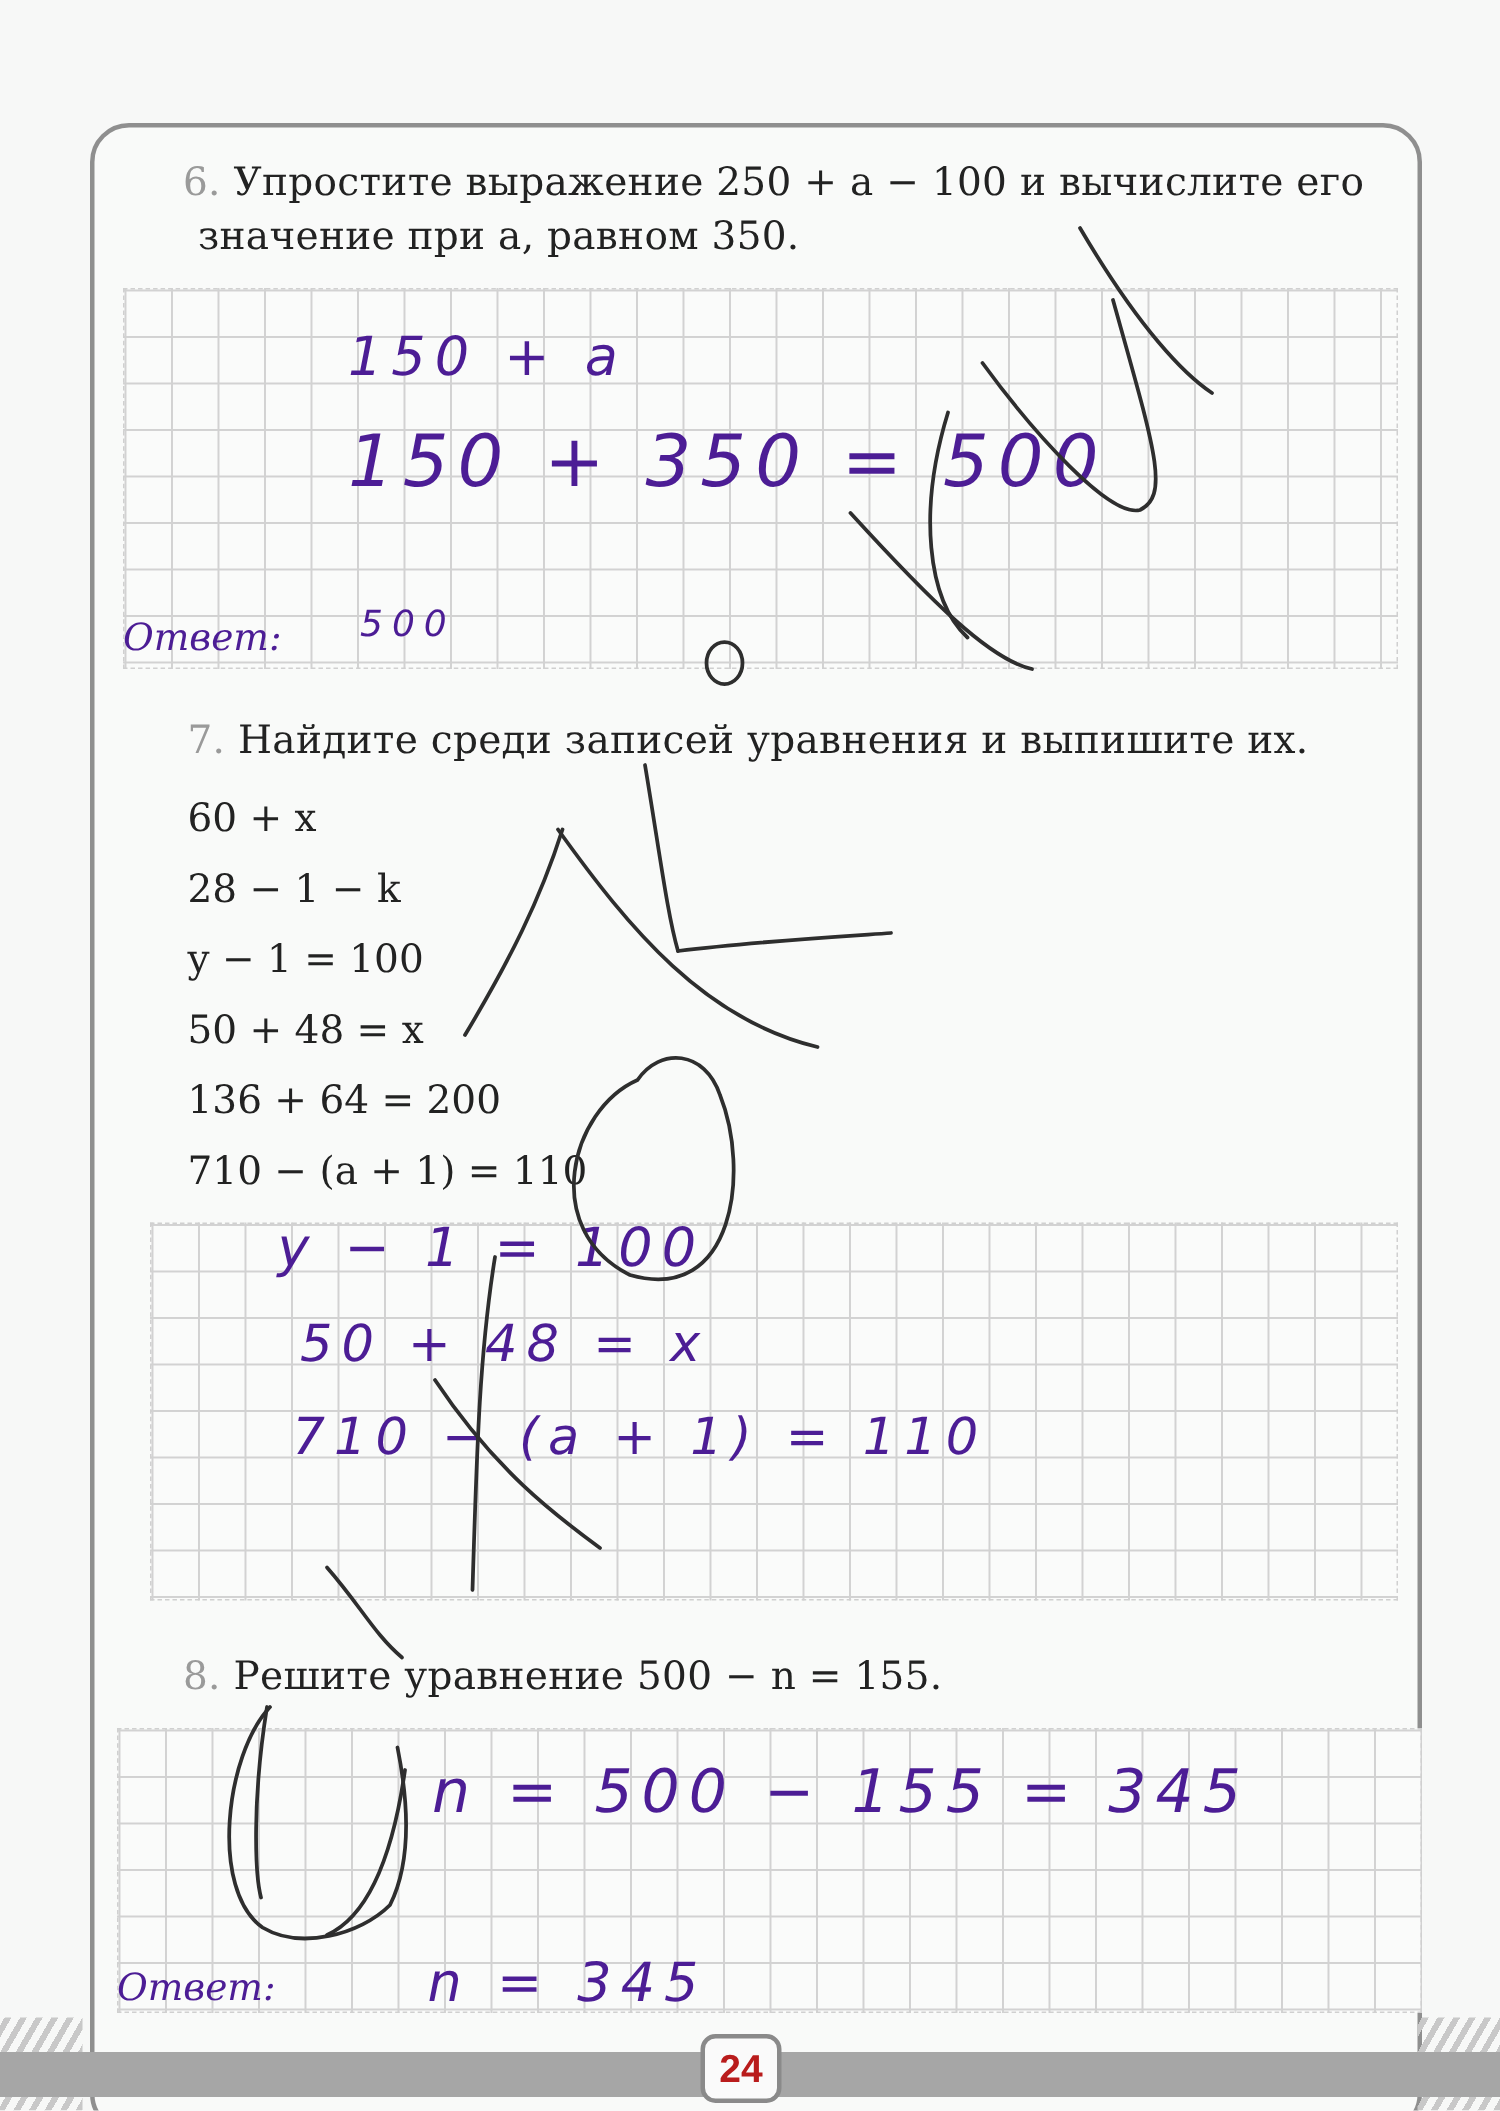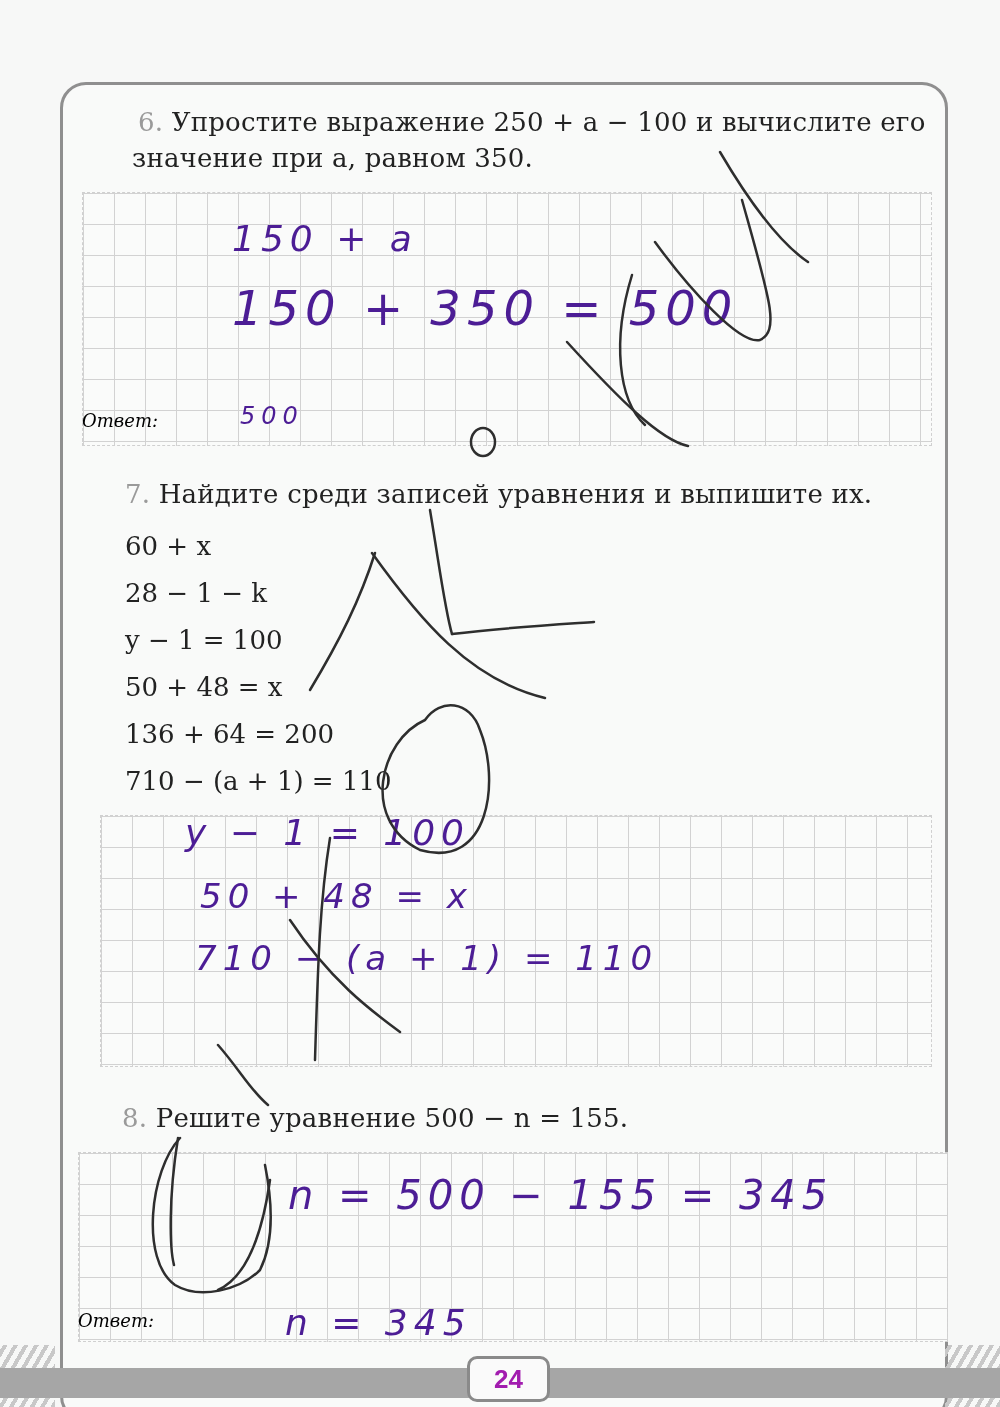--- a/index.html
+++ b/index.html
@@ -18,62 +18,62 @@
     position: absolute; top: 1345px; width: 55px; height: 62px;
     background: repeating-linear-gradient(-60deg, #c8c8c8 0 4px, transparent 4px 9px);
   }
   .hatch-left { left: 0; }
   .hatch-right { right: 0; }
   .footer-bar {
     position: absolute; left: 0; top: 1368px; width: 1000px; height: 30px;
     background: #a6a6a6;
   }
   .page-num {
-    position: absolute; left: 467px; top: 1356px; width: 83px; height: 46px;
+    position: absolute; left: 467px; top: 1356px; width: 54px; height: 46px;
     border: 3px solid #8a8a8a; border-radius: 10px; background: #fafafa;
     display: flex; align-items: center; justify-content: center;
-    font-family: "Liberation Sans", sans-serif; font-weight: bold; font-size: 26px; color: #a21caf;
+    font-family: "Liberation Sans", sans-serif; font-weight: bold; font-size: 26px; color: #b91c1c;
     box-sizing: border-box;
   }
   .task-text {
     position: absolute; font-size: 26px; line-height: 36px; letter-spacing: 0.2px;
   }
   .task-num { color: #9a9a9a; }
   .grid {
     position: absolute;
     background-color: #fafbfa;
     background-image:
       linear-gradient(to right, #d2d2d2 1px, transparent 1px),
       linear-gradient(to bottom, #d2d2d2 1px, transparent 1px);
     background-size: 31px 31px;
     border: 1px dashed #d0d0d0;
   }
   .hand {
     position: absolute; font-family: "DejaVu Sans", sans-serif; font-weight: 200;
     color: #4c1d95; letter-spacing: 6px; font-style: italic;
   }
   .answer-label {
-    position: absolute; font-style: italic; font-size: 18px; color: #000000;
+    position: absolute; font-style: italic; font-size: 25px; color: #4c1d95;
     font-family: "DejaVu Serif", serif;
   }
   .list-item {
     position: absolute; left: 125px; font-size: 26px; line-height: 34px;
   }
   svg.scribble { position: absolute; left: 0; top: 0; pointer-events: none; }
 </style>
 </head>
 <body>
 
 <div class="frame"></div>
 <div class="hatch-left"></div>
 <div class="hatch-right"></div>
 <div class="footer-bar"></div>
 <div class="page-num">24</div>
 
-<div class="task-text" style="left:138px; top:104px;">
+<div class="task-text" style="left:122px; top:104px;">
   <span class="task-num">6.</span>
   <span>Упростите выражение 250 + a − 100 и вычислите его</span>
 </div>
 <div class="task-text" style="left:84px; top:140px;margin-left:48px;">значение при a, равном 350.</div>
 
 <div class="grid" style="left:82px; top:192px; width:848px; height:252px;"></div>
 <div class="hand" style="left:232px; top:218px; font-size:36px;">150 + a</div>
 <div class="hand" style="left:232px; top:280px; font-size:48px;">150 + 350 = 500</div>
 <div class="answer-label" style="left:82px; top:410px;">Ответ:</div>
 <div class="hand" style="left:240px; top:402px; font-size:24px;">500</div>

